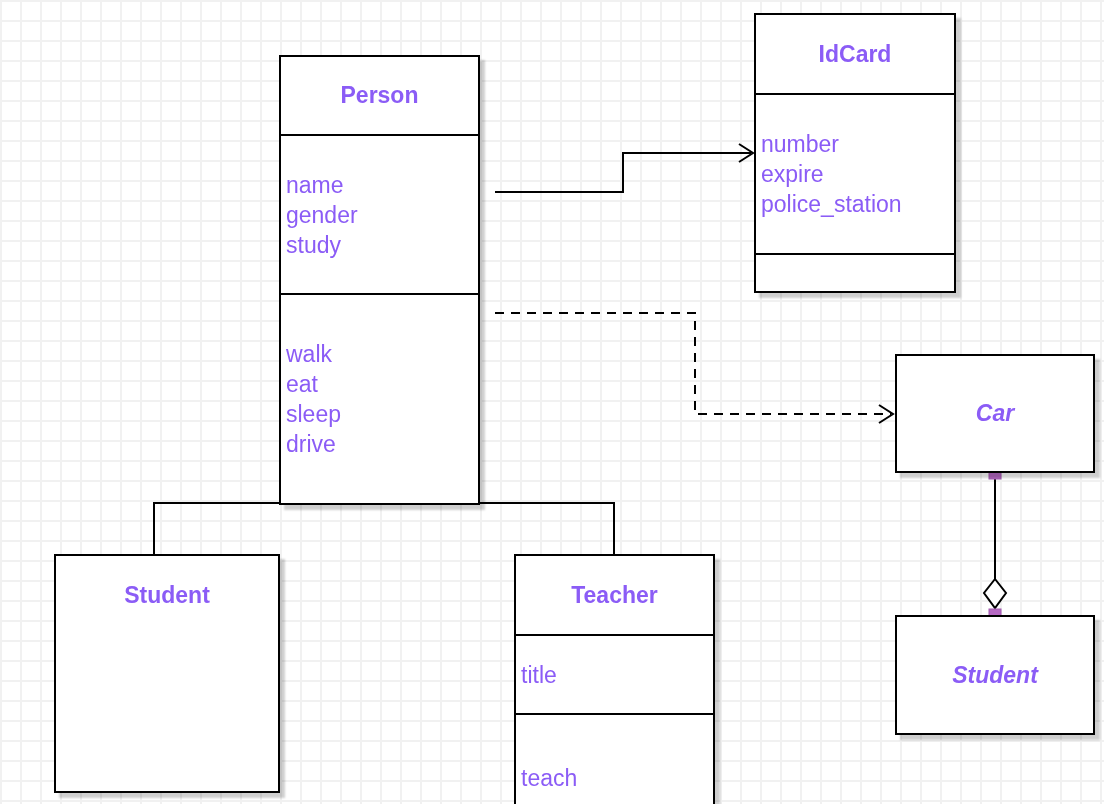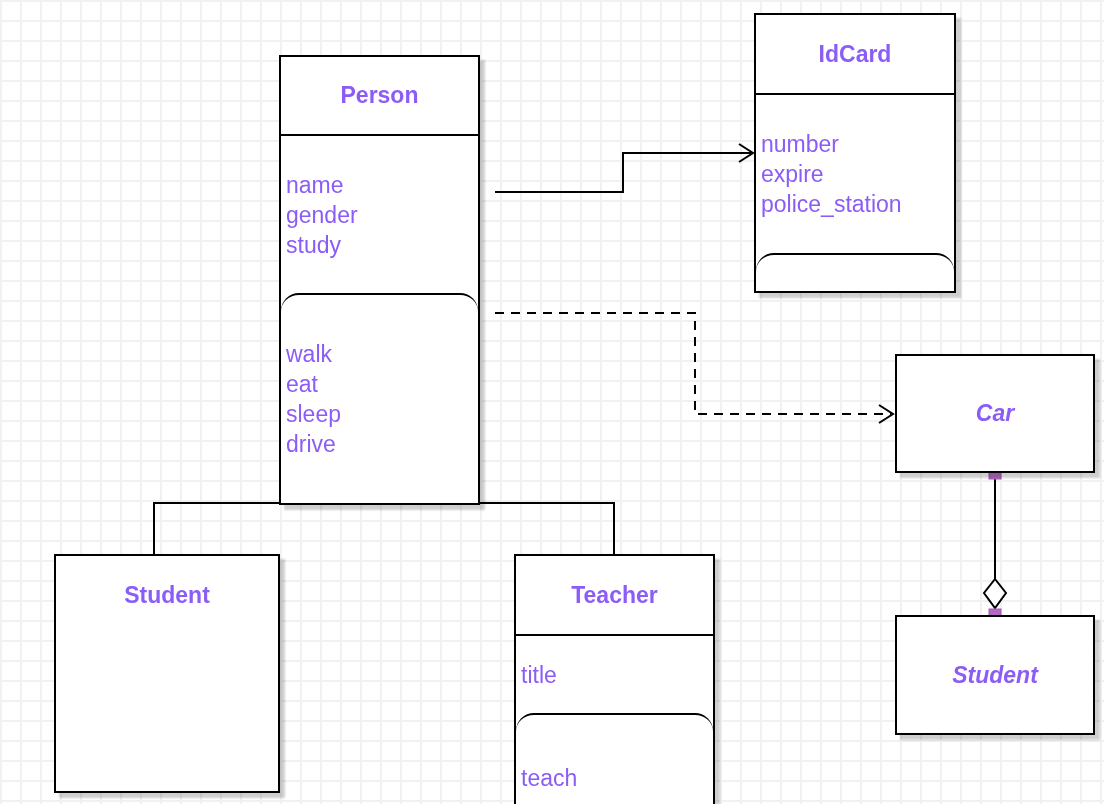--- a/index.html
+++ b/index.html
@@ -45,21 +45,21 @@
   }
   .uml-title.fill { flex: 1 1 auto; font-style: italic; }
   .uml-compartment {
     box-sizing: border-box;
     border-top: 2px solid #000000;
     display: flex;
     flex-direction: column;
     justify-content: center;
     flex: 0 0 auto;
   }
-  .uml-compartment.grow { flex: 1 1 auto; border-radius: 18px; }
+  .uml-compartment.grow { flex: 1 1 auto; }
   .uml-member {
     font-size: 23px;
     line-height: 30px;
     padding-left: 5px;
     white-space: nowrap;
   }
   .edge { stroke: #000000; stroke-width: 2; fill: none; }
   .edge.dashed { stroke-dasharray: 9 7; }
   .arrow-open { stroke: #000000; stroke-width: 2; fill: none; stroke-linejoin: miter; }
   .arrow-hollow { stroke: #000000; stroke-width: 2; fill: #ffffff; }

